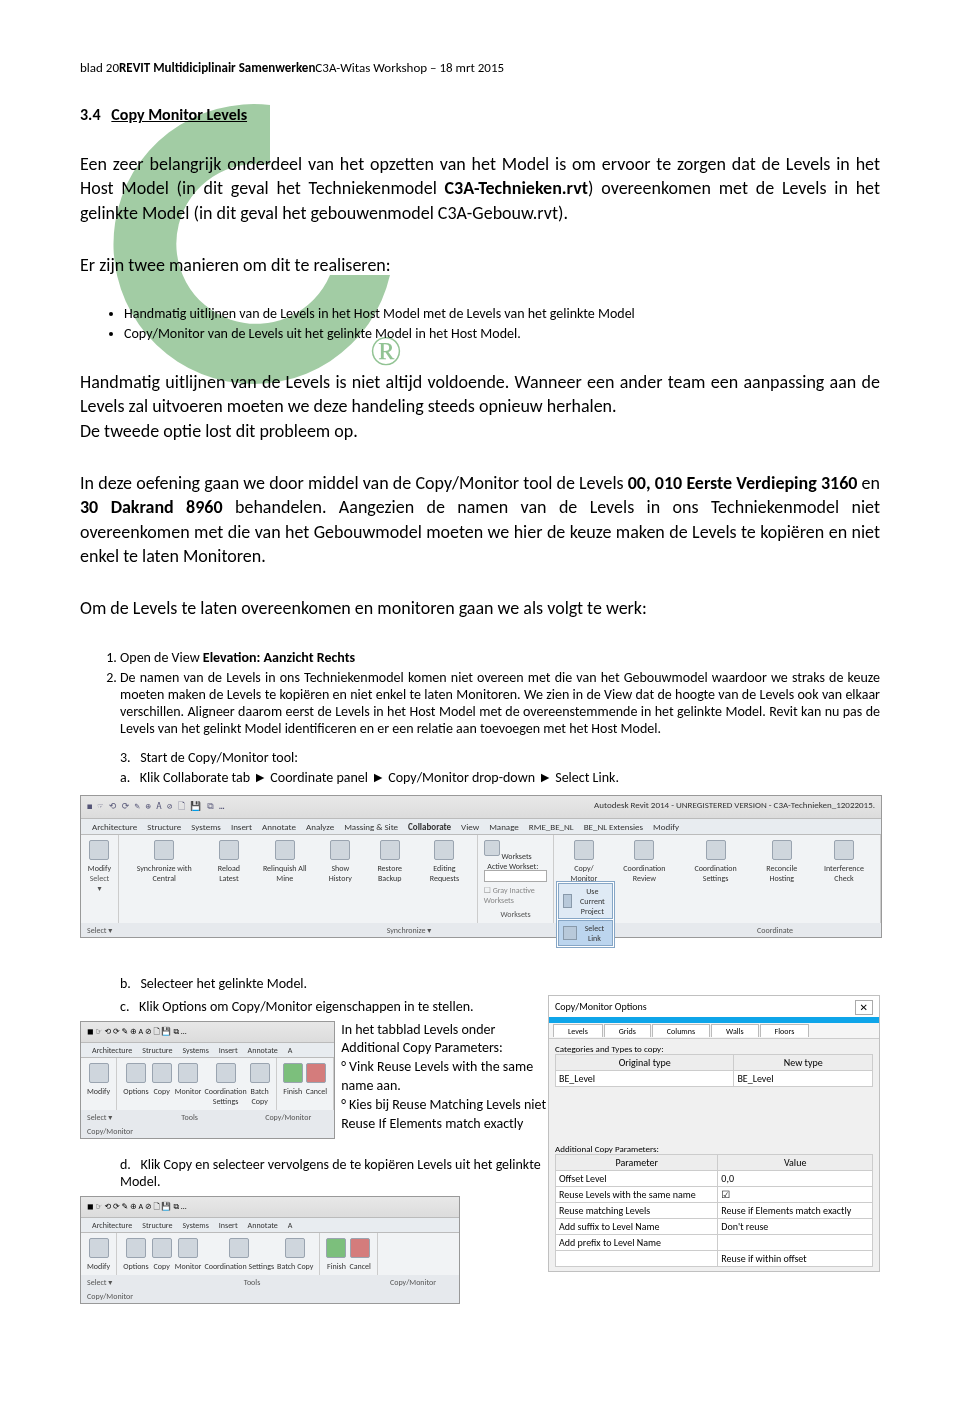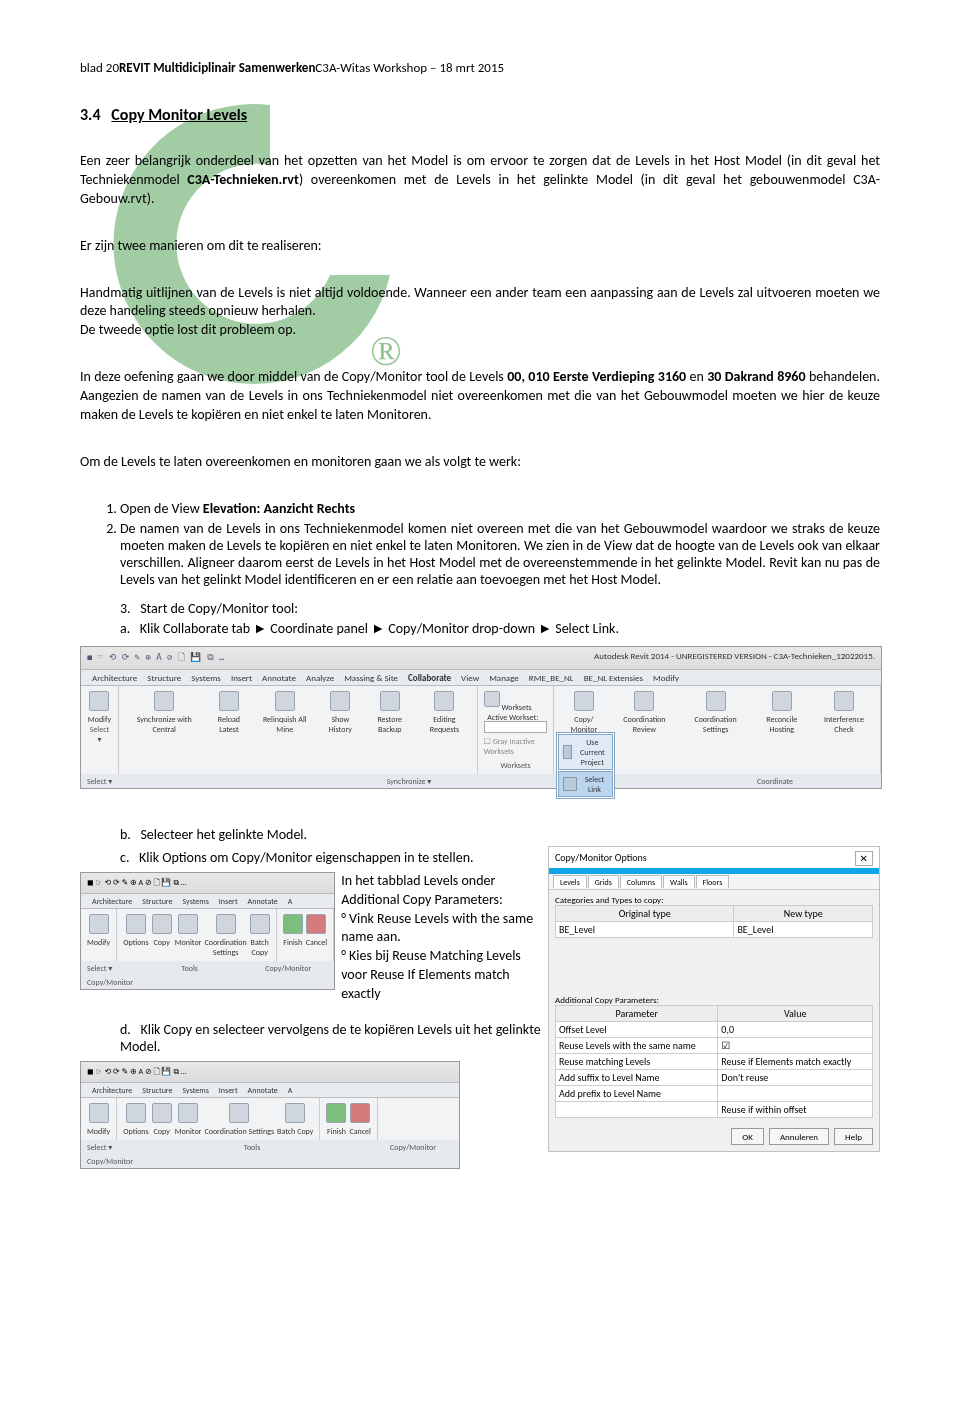--- a/index.html
+++ b/index.html
@@ -1,21 +1,21 @@
 <!DOCTYPE html>
 <html><head>
 <meta charset="utf-8">
 <style>
   body{margin:0;background:#fff;font-family:Calibri,Arial,sans-serif;color:#000;position:relative;width:960px;min-height:1411px}
   .page{padding:60px 80px 40px 80px;position:relative;z-index:2}
   .hdr{display:flex;justify-content:flex-start;font-size:13px;margin-bottom:8px}
   .hdr div:nth-child(2){font-weight:bold}
   h2{font-size:16px;font-weight:bold;margin:30px 0 14px 0}
   h2 span:last-child{text-decoration:underline}
-  p{font-size:14px;line-height:1.35;margin:28px 0;text-align:justify}
+  p{font-size:18px;line-height:1.35;margin:28px 0;text-align:justify}
   ul.bul{margin:6px 0 12px 0;padding-left:44px;font-size:14px}
   ul.bul li{margin:3px 0}
   ol.num{margin:6px 0 12px 0;padding-left:40px;font-size:14px}
   ol.num li{margin:3px 0;text-align:justify}
   .sub{padding-left:40px;font-size:14px;margin:3px 0}
   b{font-weight:bold}
   .logo{position:absolute;top:65px;left:90px;z-index:0;opacity:0.95}
   .fig{border:1px solid #999;background:linear-gradient(#f5f6f8,#e9ecef);display:inline-block;margin:6px 0;font-size:10px;color:#333}
   .ribbon{width:100%}
   .ribbon-top{background:linear-gradient(#e8e8e8,#dcdcdc);padding:3px 6px;font-size:9px;border-bottom:1px solid #bbb}
@@ -28,21 +28,21 @@
   .rbg .lbl{color:#555}
   .rb-footer{background:#e6e9ed;font-size:8px;padding:2px 6px;color:#555;display:flex}
   .dropdown{background:#dfeaf5;border:1px solid #86a6c6;padding:2px 4px;font-size:8px;margin:1px;display:flex;align-items:center}
   .dropdown .mini{width:14px;height:12px;background:#b8c9da;border:1px solid #8899aa;margin-right:4px}
   .twocol{display:flex;gap:6px;margin-top:6px}
   .leftcol{width:380px}
   .minifig{border:1px solid #999;background:linear-gradient(#f5f6f8,#e9ecef);font-size:8px}
   .opts{border:1px solid #c0c0c0;background:#f0f0f0;width:330px;font-size:9px}
   .opts .title{background:#fff;border-bottom:6px solid #0ea5e9;padding:4px 6px;font-size:10px}
   .opts .tabs{background:#f5f5f5;padding:2px 4px;border-bottom:1px solid #ccc}
-  .opts .tabs span{border:1px solid #bbb;border-bottom:none;padding:1px 6px;background:#fff;margin-right:1px;font-size:8px}
+  .opts .tabs span{border:1px solid #bbb;border-bottom:none;padding:1px 14px;background:#fff;margin-right:1px;font-size:8px}
   .opts .body{padding:4px 6px}
   .opts table{width:100%;font-size:10px;border-collapse:collapse}
   .opts td,.opts th{border:1px solid #ccc;padding:1px 3px;background:#fff}
   .opts th{background:#ededed;font-weight:normal}
   .opts .btns{text-align:right;padding:6px}
   .opts .btns span{display:inline-block;border:1px solid #999;background:#f6f6f6;padding:2px 10px;margin-left:3px;font-size:9px}
   .sel{background:#3399ff;color:#fff}
 </style>
 </head>
 <body>
@@ -61,20 +61,24 @@
 
  <h2>
    <span>3.4</span>&nbsp;&nbsp;&nbsp;<span>Copy Monitor Levels</span>
  </h2>
 
  <p>
    <span>Een zeer belangrijk onderdeel van het opzetten van het Model is om ervoor te zorgen dat de Levels in het Host Model (in dit geval het Techniekenmodel </span><b>C3A-Technieken.rvt</b><span>) overeenkomen met de Levels in het gelinkte Model (in dit geval het gebouwenmodel C3A-Gebouw.rvt).</span>
  </p>
 
  <p>Er zijn twee manieren om dit te realiseren:</p>
+ <ul class="bul">
+   <li>Handmatig uitlijnen van de Levels in het Host Model met de Levels van het gelinkte Model</li>
+   <li>Copy/Monitor van de Levels uit het gelinkte Model in het Host Model.</li>
+ </ul>
 
  <p>
    <span>Handmatig uitlijnen van de Levels is niet altijd voldoende. Wanneer een ander team een aanpassing aan de Levels zal uitvoeren moeten we deze handeling steeds opnieuw herhalen.</span><br><span>De tweede optie lost dit probleem op.</span>
  </p>
 
  <p>
    <span>In deze oefening gaan we door middel van de Copy/Monitor tool de Levels </span><b>00, 010 Eerste Verdieping 3160</b><span> en </span><b>30 Dakrand 8960</b><span> behandelen. Aangezien de namen van de Levels in ons Techniekenmodel niet overeenkomen met die van het Gebouwmodel moeten we hier de keuze maken de Levels te kopiëren en niet enkel te laten Monitoren.</span>
  </p>
 
  <p>Om de Levels te laten overeenkomen en monitoren gaan we als volgt te werk:</p>
@@ -231,21 +235,21 @@
                 <div style="width:44px">Select ▾</div>
                 <div style="flex:1;text-align:center">Tools</div>
                 <div style="width:80px;text-align:center">Copy/Monitor</div>
               </div>
          <div class="rb-footer">Copy/Monitor</div>
        </div>
      </div>
      <div style="font-size:14px;line-height:1.35">
        <span>In het tabblad Levels onder Additional Copy Parameters:</span><br>
        <span>° Vink Reuse Levels with the same name aan.</span><br>
-       <span>° Kies bij Reuse Matching Levels voor Reuse If Elements match exactly</span>
+       <span>° Kies bij Reuse Matching Levels niet Reuse If Elements match exactly</span>
      </div>
    </div>
    <div style="height:14px"></div>
    <div class="sub">d.&nbsp;&nbsp;&nbsp;<span>Klik Copy en selecteer vervolgens de te kopiëren Levels uit het gelinkte Model.</span></div>
 
    <div class="leftcol" style="margin-top:6px">
      <div class="minifig">
        <div class="ribbon-top" style="font-size:8px">◼ ☞ ⟲ ⟳ ✎ ⊕ A ⊘ 🗋 💾 ⧉ …</div>
        <div class="ribbon-tabs" style="font-size:8px">
          <span>Architecture</span><span>Structure</span><span>Systems</span><span>Insert</span><span>Annotate</span><span>A</span>
@@ -345,21 +349,16 @@
                 <td>Add prefix to Level Name</td>
                 <td class="sel">Reuse if Elements match exactly</td>
               </tr>
         <tr>
                 <td></td>
                 <td>Reuse if within offset</td>
               </tr>
       </tbody>
           </table>
     </div>
-    <div class="btns">
-      <span>OK</span>
-      <span>Annuleren</span>
-      <span>Help</span>
-    </div>
   </div>
  </div>
 
 </div>
 
 </body></html>

